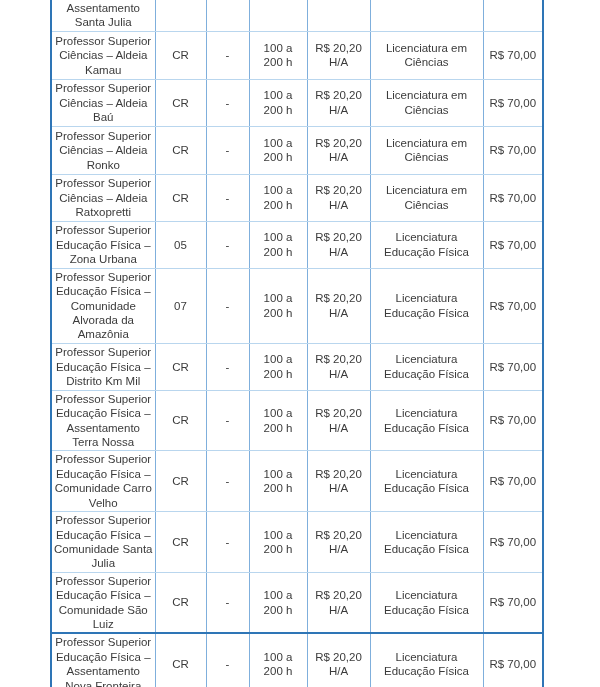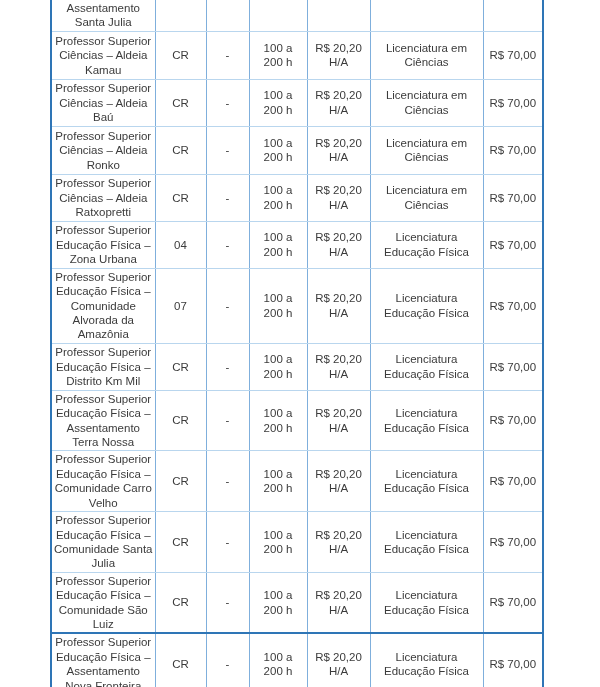--- a/index.html
+++ b/index.html
@@ -134,21 +134,21 @@
           <td>R$ 20,20
 H/A</td>
           <td>Licenciatura em
 Ciências</td>
           <td>R$ 70,00</td>
         </tr>
         <tr>
           <td>Professor Superior
 Educação Física –
 Zona Urbana</td>
-          <td>04</td>
+          <td>05</td>
           <td>-</td>
           <td>100 a
 200 h</td>
           <td>R$ 20,20
 H/A</td>
           <td>Licenciatura
 Educação Física</td>
           <td>R$ 70,00</td>
         </tr>
         <tr>

